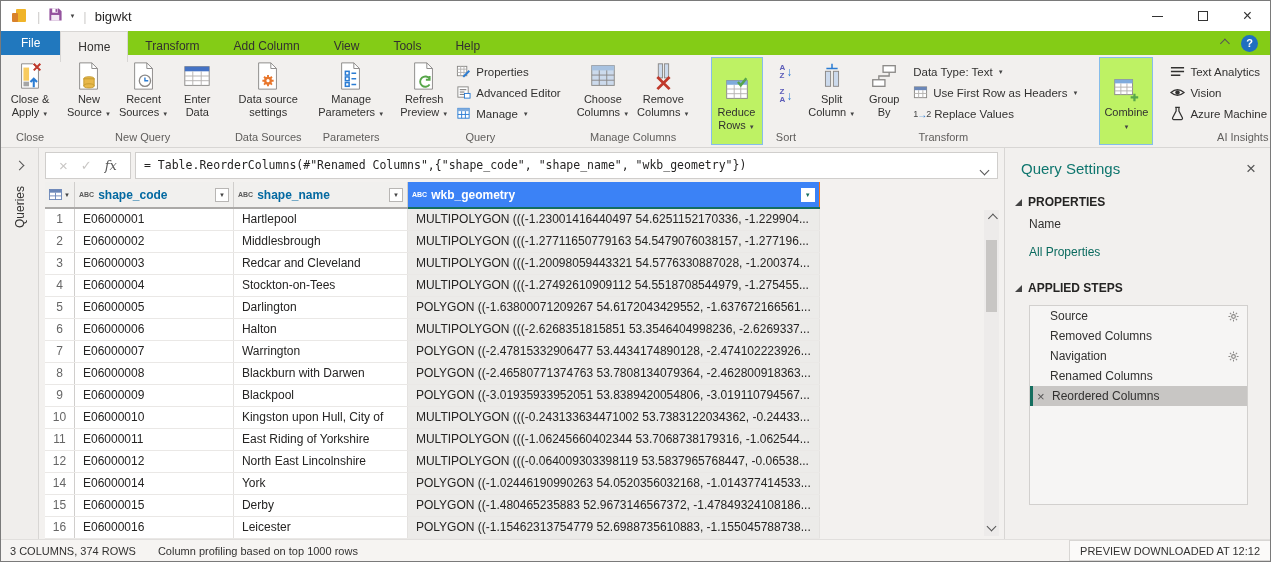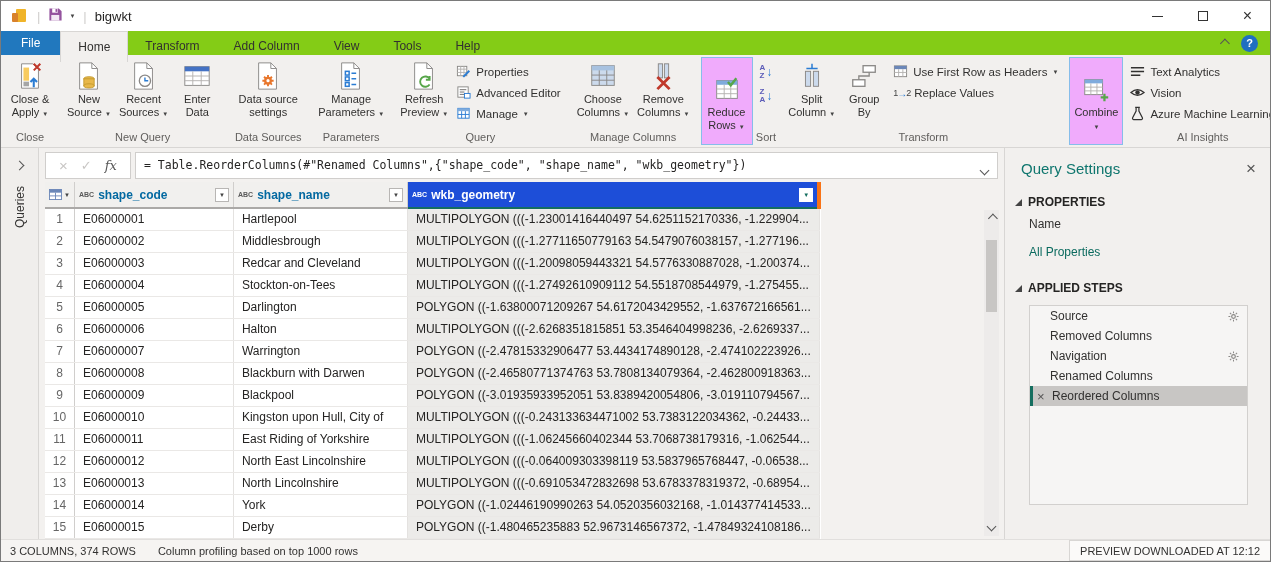--- a/index.html
+++ b/index.html
@@ -34,21 +34,21 @@
   .ribbon { height:93px; background:#F2F0EE; border-bottom:1px solid #D8D6D4; display:flex; align-items:stretch; padding:0 2px; flex:0 0 auto; }
   .rdiv { width:1px; background:#D8D6D4; margin:4px 2px; }
   .rgroup { display:flex; flex-direction:column; padding:2px 2px 0 2px; }
   .rbody { display:flex; flex:1; align-items:flex-start; }
   .rlabel { text-align:center; font-size:11px; color:#605E5C; height:17px; line-height:15px; white-space:nowrap; }
   .bigbtn { display:flex; flex-direction:column; align-items:center; padding:3px 4px 0 4px; min-width:50px; cursor:default; }
   .bigbtn .blabel { font-size:11px; line-height:13px; text-align:center; color:#323130; white-space:nowrap; }
   .bicon { height:32px; display:flex; align-items:center; justify-content:center; margin-bottom:1px; }
   .smallcol { display:flex; flex-direction:column; justify-content:flex-start; gap:3px; padding:6px 4px 0 4px; }
   .smallbtn { display:flex; align-items:center; gap:5px; font-size:11.5px; color:#323130; height:18px; white-space:nowrap; cursor:default; }
-  .hlgroup { border:1px solid #86BDEA; background:#f0abfc; margin:2px 1px; display:flex; flex-direction:column; justify-content:center; }
+  .hlgroup { border:1px solid #86BDEA; background:#bef264; margin:2px 11px; display:flex; flex-direction:column; justify-content:center; }
   .sorticon { display:flex; align-items:center; gap:1px; height:18px; }
   .sletters { display:flex; flex-direction:column; font-size:8px; font-weight:bold; color:#5C5CB8; line-height:8px; }
   .sarrow { color:#2B7CD3; font-size:12px; }
   .rv-icon { display:flex; align-items:center; font-size:9px; color:#444; width:16px; }
   .rv-icon .ar { color:#2B7CD3; font-size:10px; margin:0 -1px; }
 
   
   .content { flex:1; display:flex; min-height:0; }
   .queries-strip { width:38px; background:#F0EEEC; border-right:1px solid #D8D6D4; display:flex; flex-direction:column; align-items:center; padding-top:10px; flex:0 0 auto; }
   .vertical-label { writing-mode:vertical-rl; transform:rotate(180deg); font-size:12px; color:#323130; margin-top:14px; }
@@ -65,21 +65,21 @@
 
   
   .grid-area { flex:1; position:relative; overflow:hidden; }
   table.grid { border-collapse:collapse; table-layout:fixed; position:absolute; left:6px; top:0; background:#fff; }
   .grid col.c0 { width:28px; } .grid col.c1 { width:159px; } .grid col.c2 { width:174px; } .grid col.c3 { width:361px; }
   .grid th { height:26px; background:#F1F0EE; border-right:1px solid #D0CECC; border-bottom:2px solid #ABA9A7; padding:0 4px; font-weight:normal; text-align:left; }
   .hflex { display:flex; align-items:center; gap:4px; }
   .typ { font-size:7px; font-weight:bold; color:#595959; letter-spacing:0; }
   .hname { font-size:12px; font-weight:bold; color:#0369a1; flex:1; overflow:hidden; white-space:nowrap; }
   .fbox { width:14px; height:14px; border:1px solid #B8B6B4; background:#fff; display:flex; align-items:center; justify-content:center; flex:0 0 auto; }
-  th.sel { background:#1d4ed8; border-bottom:2px solid #156E5F; border-right:4px solid #f97316; }
+  th.sel { background:#3b82f6; border-bottom:2px solid #156E5F; border-right:1px solid #f97316; }
   th.sel .typ, th.sel .hname { color:#fff; }
   th.sel .fbox { border-color:#fff; }
   th.sel .fbox .caret { color:#156E5F; }
   .grid td { height:21px; line-height:21px; border-right:1px solid #E4E2E0; border-bottom:1px solid #EAE8E6; padding:0 8px; font-size:12px; color:#252423; white-space:nowrap; overflow:hidden; background:#fff; }
   .grid td.rownum { text-align:center; color:#666; padding:0 2px; border-right:1px solid #D0CECC; }
   .grid td.selcol { background:#ECEBE9; }
   .corner { display:flex; align-items:center; justify-content:center; gap:2px; }
 
   
   .vscroll { position:absolute; right:5px; top:28px; bottom:3px; width:15px; background:#EDEBEA; display:flex; flex-direction:column; align-items:center; }
@@ -410,20 +410,24 @@
             <svg width="30" height="30" viewBox="0 0 32 32">
                 <rect x="15" y="5" width="13" height="7" fill="#fff" stroke="#8A8886" stroke-width="1.4"></rect>
                 <rect x="4" y="20" width="13" height="7" fill="#fff" stroke="#8A8886" stroke-width="1.4"></rect>
                 <path d="M21.5 12 v4 h-11 v4" fill="none" stroke="#8A8886" stroke-width="1.4"></path>
               </svg>
           </span>
           <span class="blabel">Group</span>
           <span class="blabel">By</span>
         </div>
         <div class="smallcol">
+          <div class="smallbtn">
+            <span>Data Type: Text</span>
+            <span class="caret">▼</span>
+          </div>
           <div class="smallbtn">
             <span><svg width="15" height="15" viewBox="0 0 16 16">
                   <rect x="1.5" y="2" width="13" height="11.5" fill="#fff" stroke="#8A8886"></rect>
                   <rect x="1.5" y="2" width="13" height="3.5" fill="#6B87B8"></rect>
                   <path d="M1.5 9 h13 M6 5.5 v8 M10.5 5.5 v8" stroke="#B4B2B0"></path>
                 </svg></span>
             <span>Use First Row as Headers</span>
             <span class="caret">▼</span>
           </div>
           <div class="smallbtn">
@@ -622,26 +626,20 @@
                 <td class="">East Riding of Yorkshire</td>
                 <td class="selcol">MULTIPOLYGON (((-1.06245660402344 53.7068738179316, -1.062544...</td>
               </tr>
               <tr>
                 <td class="rownum">12</td>
                 <td class="">E06000012</td>
                 <td class="">North East Lincolnshire</td>
                 <td class="selcol">MULTIPOLYGON (((-0.064009303398119 53.5837965768447, -0.06538...</td>
               </tr>
               <tr>
-                <td class="rownum">13</td>
-                <td class="">E06000013</td>
-                <td class="">North Lincolnshire</td>
-                <td class="selcol">MULTIPOLYGON (((-0.691053472832698 53.6783378319372, -0.68954...</td>
-              </tr>
-              <tr>
                 <td class="rownum">14</td>
                 <td class="">E06000014</td>
                 <td class="">York</td>
                 <td class="selcol">POLYGON ((-1.02446190990263 54.0520356032168, -1.014377414533...</td>
               </tr>
               <tr>
                 <td class="rownum">15</td>
                 <td class="">E06000015</td>
                 <td class="">Derby</td>
                 <td class="selcol">POLYGON ((-1.480465235883 52.9673146567372, -1.47849324108186...</td>

